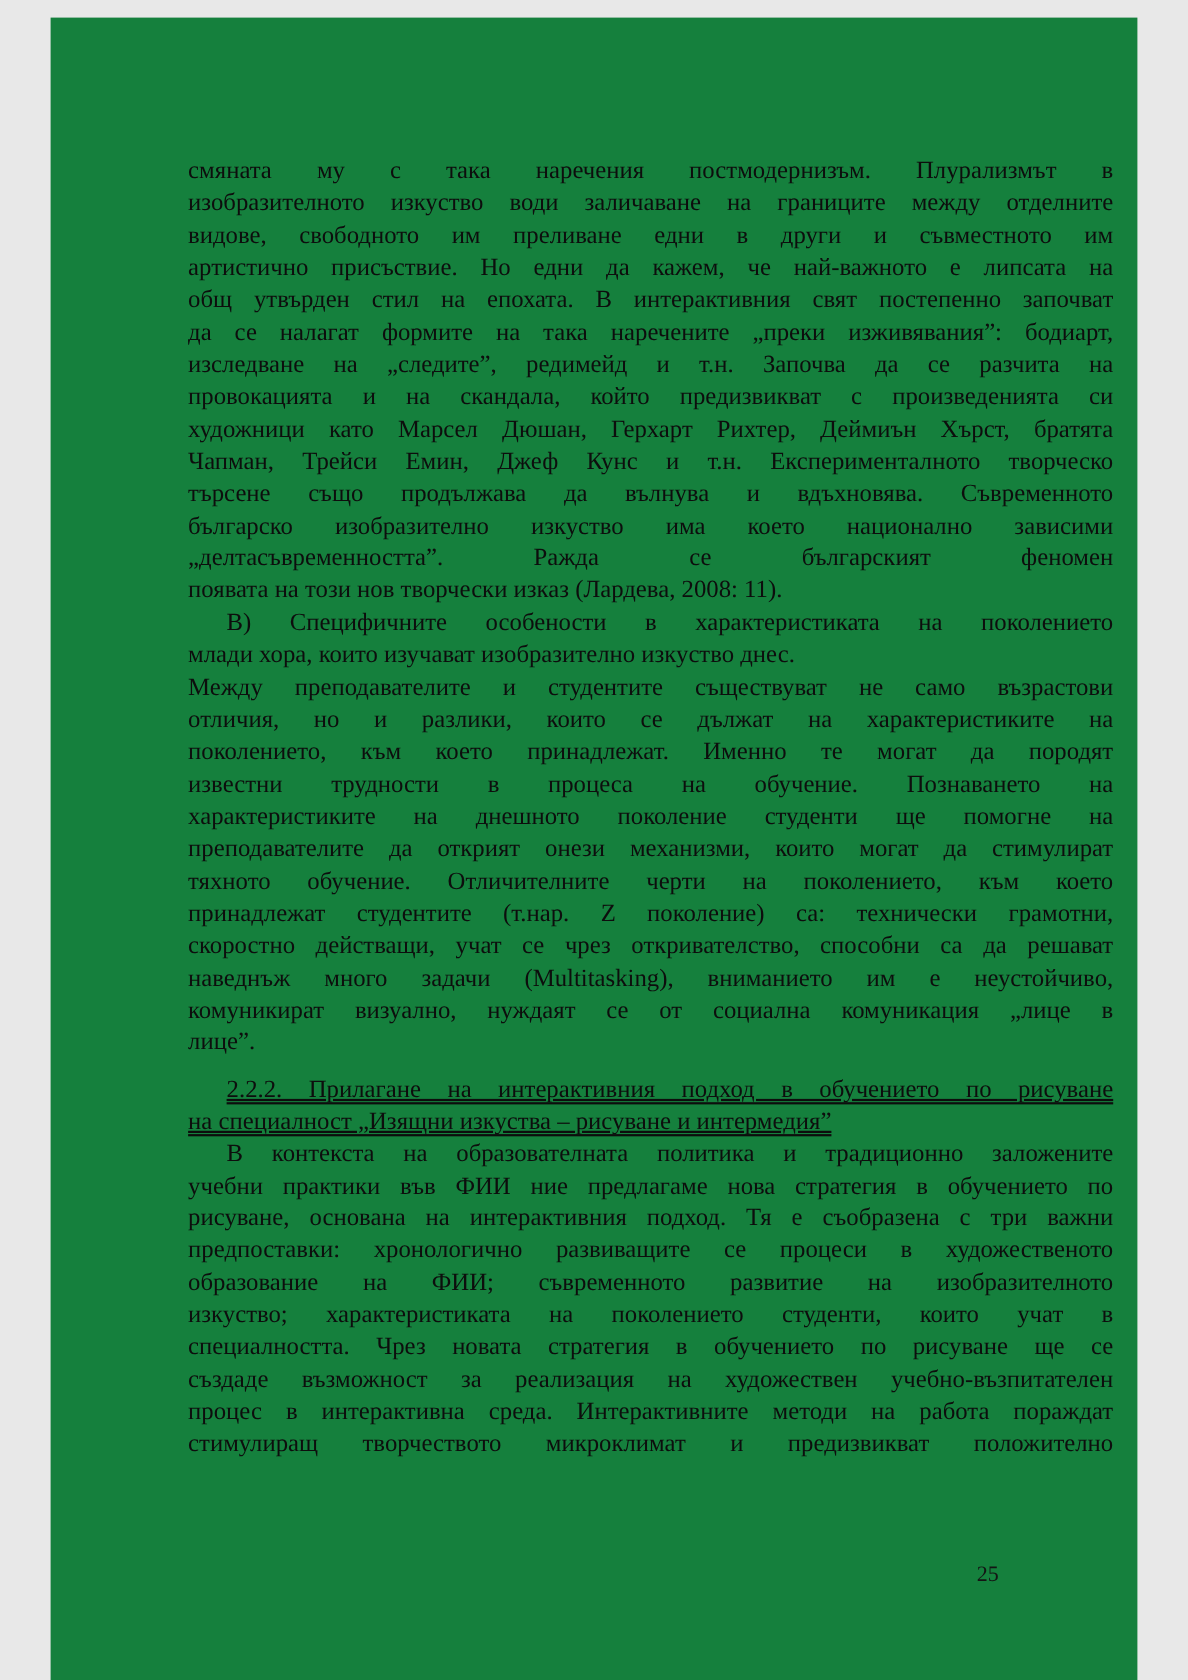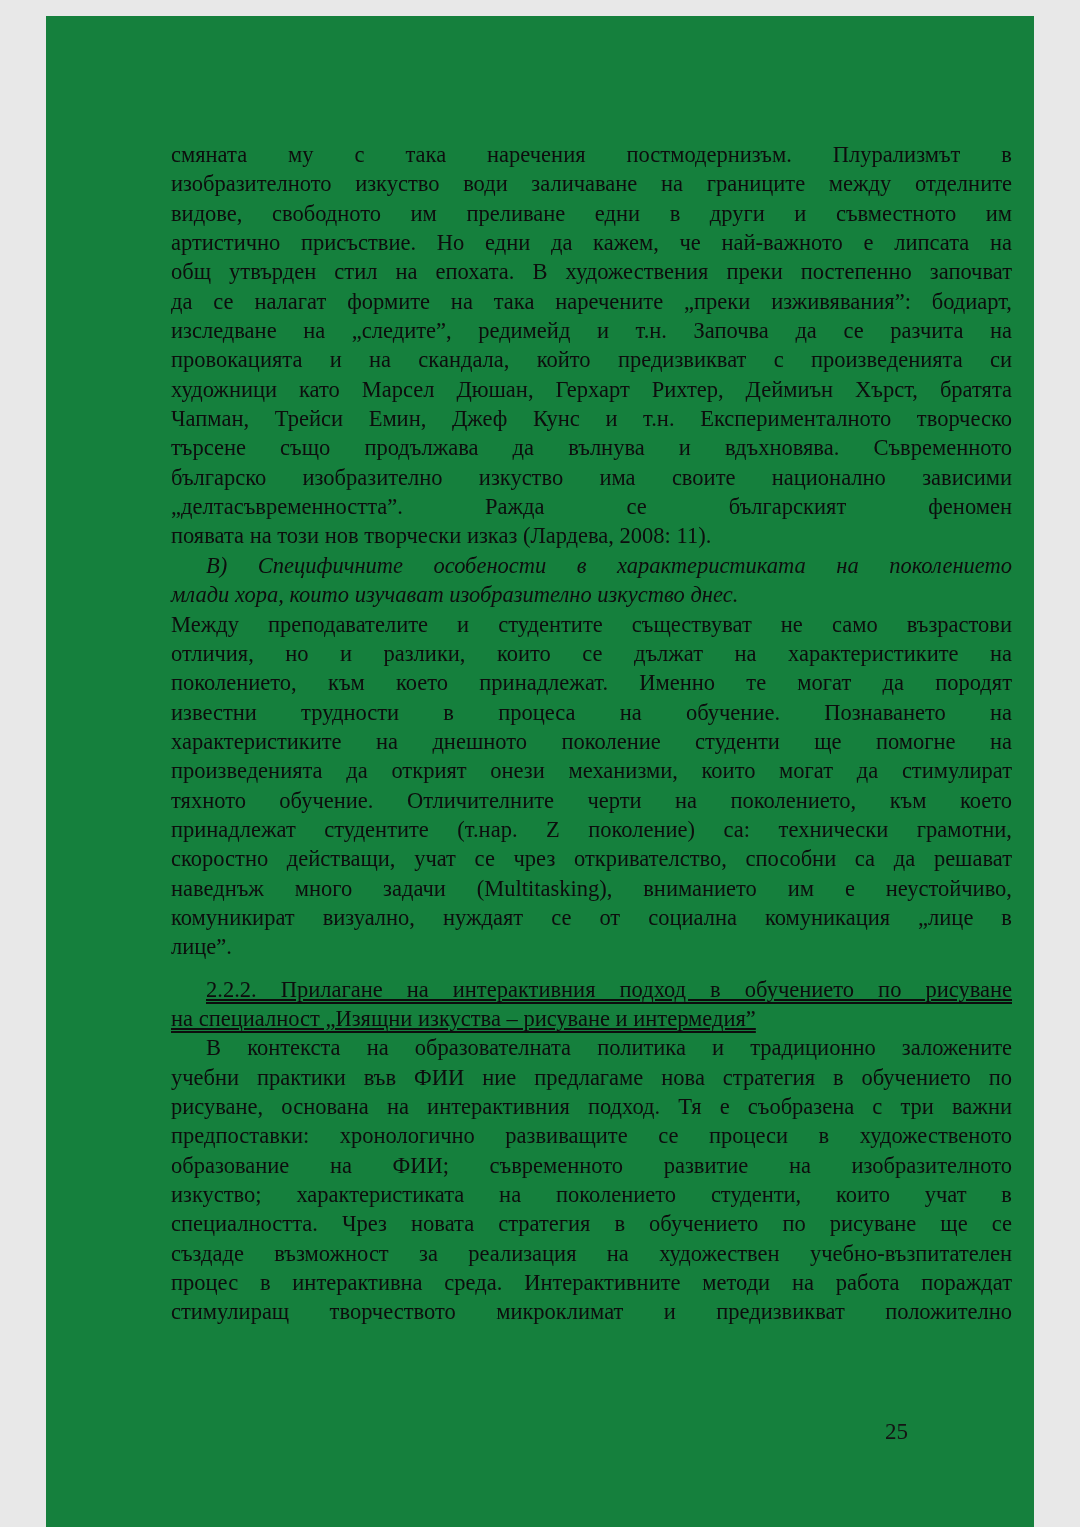--- a/index.html
+++ b/index.html
@@ -30,68 +30,68 @@
     text-align: justify;
     text-align-last: justify;
     white-space: normal;
   }
   .line.endline {
     text-align-last: left;
   }
   .line.first {
     text-indent: 35px;
   }
-  .para.italic { font-style: italic; }
+  .para.italic { }
   .para.space-before { margin-top: 13px; text-decoration: underline; }
   .para.heading .line {
     text-decoration: underline;
     text-decoration-thickness: 2px;
     text-underline-offset: 5px;
   }
   .page-number {
     position: absolute;
     top: 1401px;
     right: 126px;
-    font-size: 23px;
+    font-size: 20px;
     line-height: 29px;
     color: #141414;
   }
 </style>
 </head>
 <body>
 
 <div class="page">
   <div class="text-block">
       <div class="para body">
         <div class="line">смяната му с така наречения постмодернизъм. Плурализмът в</div>
         <div class="line">изобразителното изкуство води заличаване на границите между отделните</div>
         <div class="line">видове, свободното им преливане едни в други и съвместното им</div>
         <div class="line">артистично присъствие. Но едни да кажем, че най-важното е липсата на</div>
-        <div class="line">общ утвърден стил на епохата. В художествения преки постепенно започват</div>
+        <div class="line">общ утвърден стил на епохата. В интерактивния свят постепенно започват</div>
         <div class="line">да се налагат формите на така наречените „преки изживявания”: бодиарт,</div>
         <div class="line">изследване на „следите”, редимейд и т.н. Започва да се разчита на</div>
         <div class="line">провокацията и на скандала, който предизвикват с произведенията си</div>
         <div class="line">художници като Марсел Дюшан, Герхарт Рихтер, Деймиън Хърст, братята</div>
         <div class="line">Чапман, Трейси Емин, Джеф Кунс и т.н. Експерименталното творческо</div>
         <div class="line">търсене също продължава да вълнува и вдъхновява. Съвременното</div>
-        <div class="line">българско изобразително изкуство има своите национално зависими</div>
+        <div class="line">българско изобразително изкуство има което национално зависими</div>
         <div class="line">„делтасъвременността”. Ражда се българският феномен</div>
         <div class="line endline">появата на този нов творчески изказ (Лардева, 2008: 11).</div>
       </div>
       <div class="para italic indent">
         <div class="line first">В) Специфичните особености в характеристиката на поколението</div>
         <div class="line endline">млади хора, които изучават изобразително изкуство днес.</div>
       </div>
       <div class="para body">
         <div class="line">Между преподавателите и студентите съществуват не само възрастови</div>
         <div class="line">отличия, но и разлики, които се дължат на характеристиките на</div>
         <div class="line">поколението, към което принадлежат. Именно те могат да породят</div>
         <div class="line">известни трудности в процеса на обучение. Познаването на</div>
         <div class="line">характеристиките на днешното поколение студенти ще помогне на</div>
-        <div class="line">произведенията да открият онези механизми, които могат да стимулират</div>
+        <div class="line">преподавателите да открият онези механизми, които могат да стимулират</div>
         <div class="line">тяхното обучение. Отличителните черти на поколението, към което</div>
         <div class="line">принадлежат студентите (т.нар. Z поколение) са: технически грамотни,</div>
         <div class="line">скоростно действащи, учат се чрез откривателство, способни са да решават</div>
         <div class="line">наведнъж много задачи (Multitasking), вниманието им е неустойчиво,</div>
         <div class="line">комуникират визуално, нуждаят се от социална комуникация „лице в</div>
         <div class="line endline">лице”.</div>
       </div>
       <div class="para heading indent space-before">
         <div class="line first">2.2.2. Прилагане на интерактивния подход в обучението по рисуване</div>
         <div class="line endline">на специалност „Изящни изкуства – рисуване и интермедия”</div>

